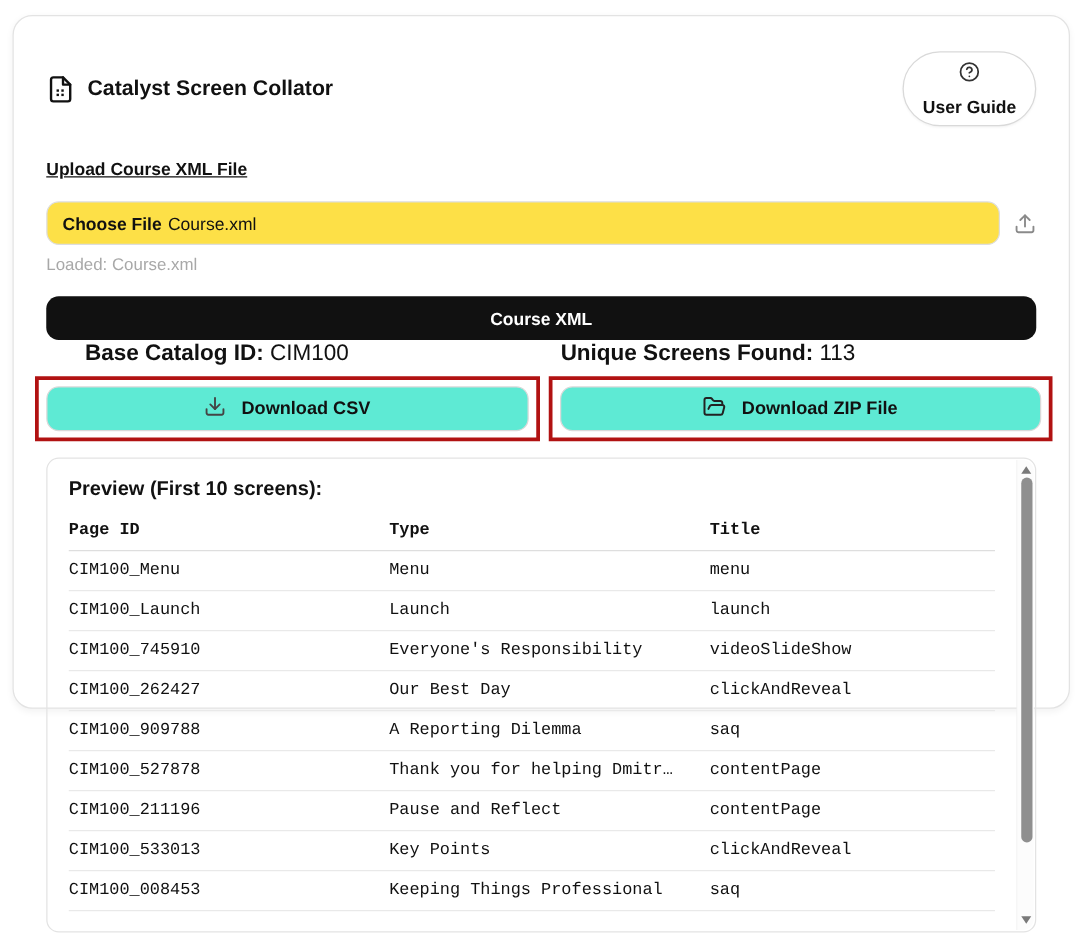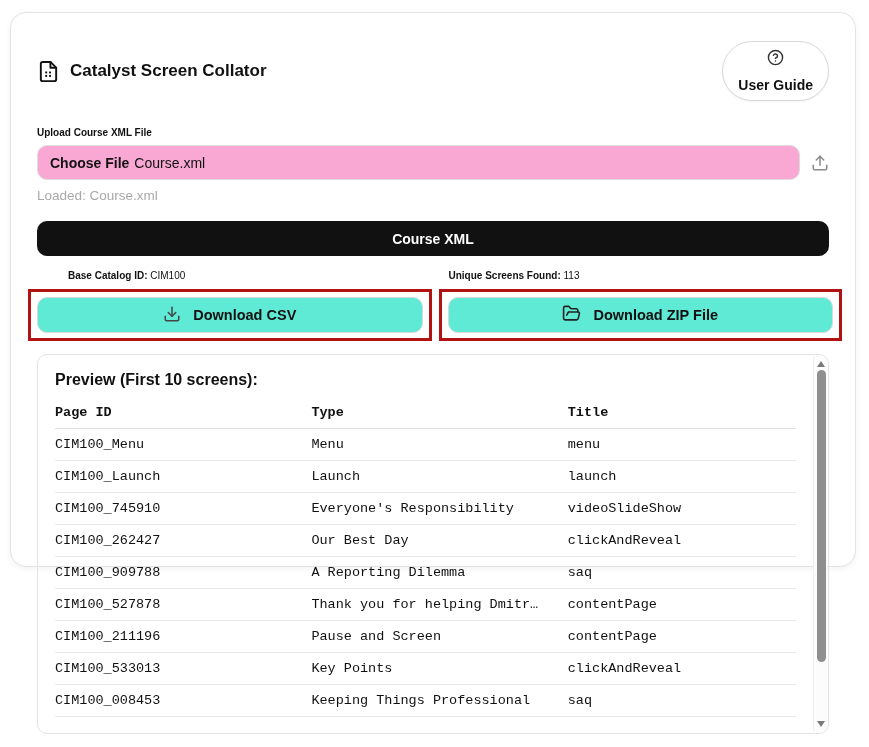--- a/index.html
+++ b/index.html
@@ -14,38 +14,38 @@
   .hdr { display: flex; align-items: center; justify-content: space-between; margin-bottom: 26px; }
   .hdr-title { display: flex; align-items: center; gap: 10px; font-size: 17px; font-weight: 700; }
   .hdr-title svg { display: block; }
   .guide-btn {
     display: flex; align-items: center; gap: 8px; background: #fff;
     border: 1px solid #d9d9d9; border-radius: 9999px; padding: 7px 15px;
     font-size: 14px; font-weight: 600; color: #111; cursor: pointer;
     box-shadow: 0 1px 2px rgba(0,0,0,0.05); font-family: inherit; flex-direction: column;
   }
   
-  .section-label { font-size: 10px; font-weight: 700; margin-bottom: 7px; }
+  .section-label { font-size: 14px; font-weight: 700; margin-bottom: 18px; text-decoration: underline; }
   .file-row { display: flex; align-items: center; gap: 11px; }
   .file-input {
     flex: 1; height: 35px; border: 1px solid #dddddd; border-radius: 10px;
     display: flex; align-items: center; padding: 0 12px; font-size: 14px;
-    background: #f9a8d4; cursor: pointer;
+    background: #fde047; cursor: pointer;
   }
   .file-input .cf { font-weight: 700; margin-right: 5px; }
   .upload-ic { color: #8a8a8a; display: flex; cursor: pointer; }
   .loaded { font-size: 13.5px; color: #a8a8a8; margin-top: 8px; }
   
   .process-btn {
     margin-top: 18px; width: 100%; height: 35px; background: #111111; color: #ffffff;
     border: none; border-radius: 10px; font-size: 14px; font-weight: 600;
     font-family: inherit; cursor: pointer; display: block;
   }
   
-  .stats { display: grid; grid-template-columns: 1fr 1fr; margin-top: 14px; font-size: 10px; padding-left: 31px; }
+  .stats { display: grid; grid-template-columns: 1fr 1fr; font-size: 18px; padding-left: 31px; }
   .stats b { font-weight: 700; }
   
   .dl-row { display: flex; gap: 7px; margin: 8px -13px 0 -9px; }
   .anno { flex: 1; border: 3px solid #b11212; padding: 5px 6px; }
   .dl-btn {
     width: 100%; height: 36px; background: #5eead4; border: 1px solid #d9d9d9;
     border-radius: 10px; display: flex; align-items: center; justify-content: center;
     gap: 12px; font-size: 14.5px; font-weight: 600; color: #111; cursor: pointer;
     font-family: inherit;
   }
@@ -200,21 +200,21 @@
   </div>
 
   <div class="prow">
     <span>CIM100_527878</span>
     <span>Thank you for helping Dmitr…</span>
     <span>contentPage</span>
   </div>
 
   <div class="prow">
     <span>CIM100_211196</span>
-    <span>Pause and Screen</span>
+    <span>Pause and Reflect</span>
     <span>contentPage</span>
   </div>
 
   <div class="prow">
     <span>CIM100_533013</span>
     <span>Key Points</span>
     <span>clickAndReveal</span>
   </div>
 
   <div class="prow">

